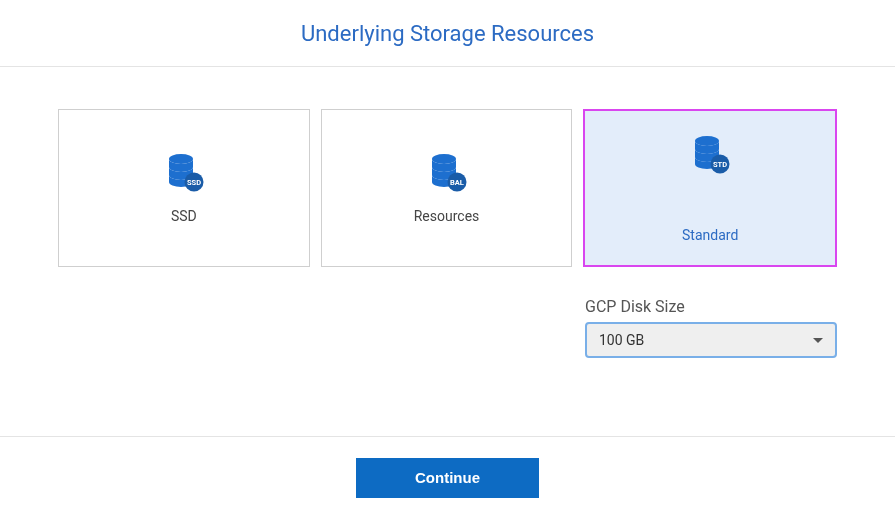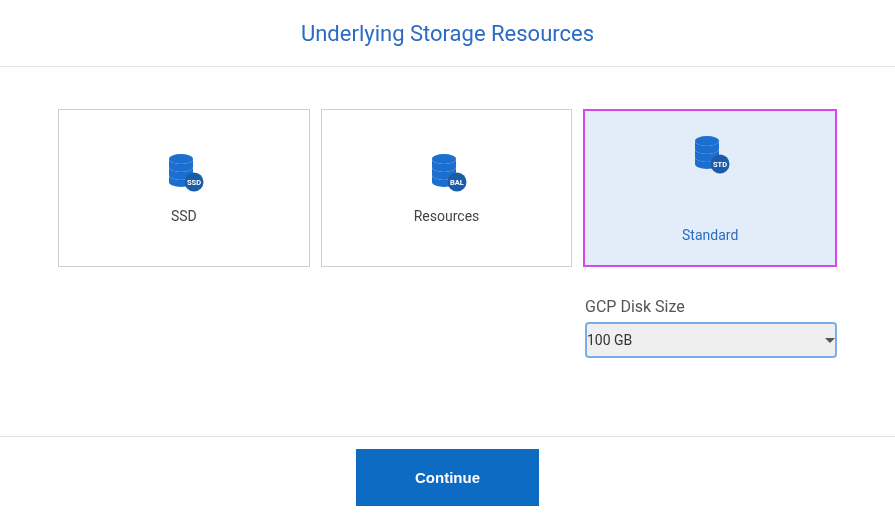--- a/index.html
+++ b/index.html
@@ -74,21 +74,21 @@
     }
     .select-wrapper {
       position: relative;
       width: 100%;
       height: 36px;
       border: 2px solid #79afe8;
       border-radius: 4px;
       background: #efefef;
       display: flex;
       align-items: center;
-      padding: 0 0;
+      padding: 0 12px;
       cursor: pointer;
     }
     .select-value {
       font-size: 14px;
       color: #333;
       flex: 1;
     }
     .select-caret {
       width: 0; height: 0;
       border-left: 5px solid transparent;
@@ -102,21 +102,21 @@
       right: 0;
       height: 82px;
       border-top: 1px solid #e4e4e4;
       display: flex;
       align-items: center;
       justify-content: center;
       background: #ffffff;
     }
     .continue-btn {
       width: 183px;
-      height: 57px;
+      height: 40px;
       background: #0d6bc3;
       color: #ffffff;
       border: none;
       font-size: 15px;
       font-weight: 600;
       cursor: pointer;
     }
     svg { display: block; }
   </style>
 </head>

